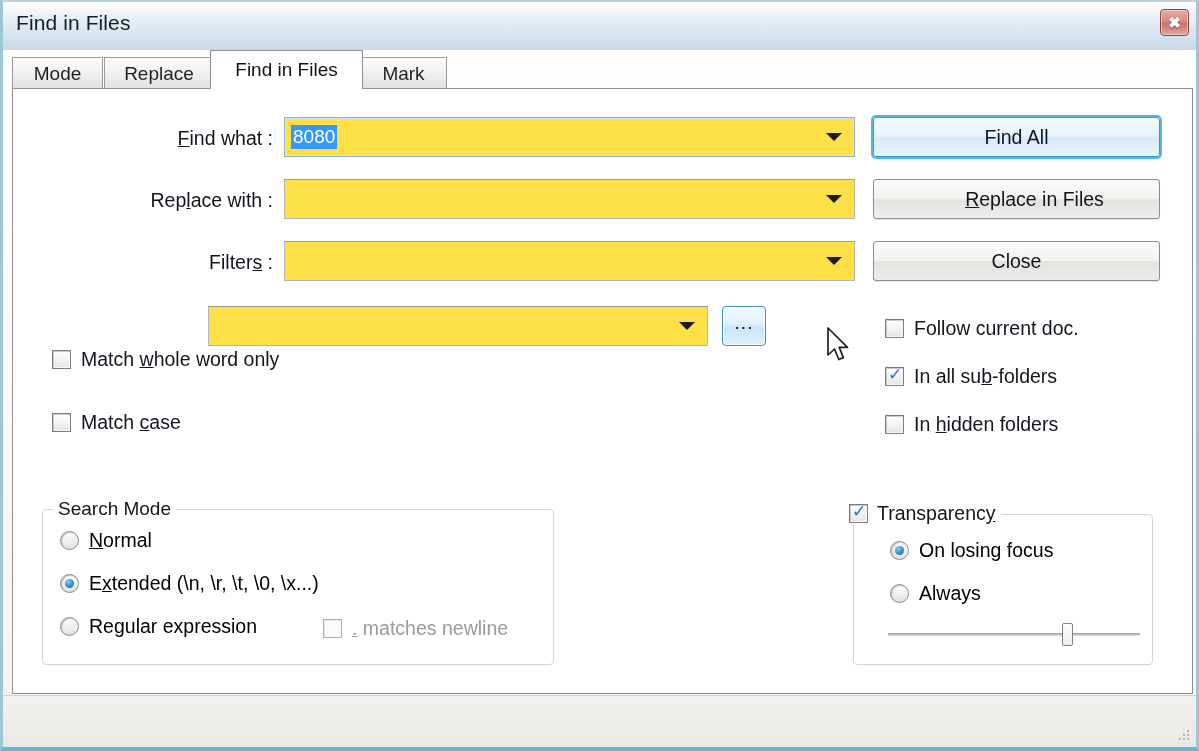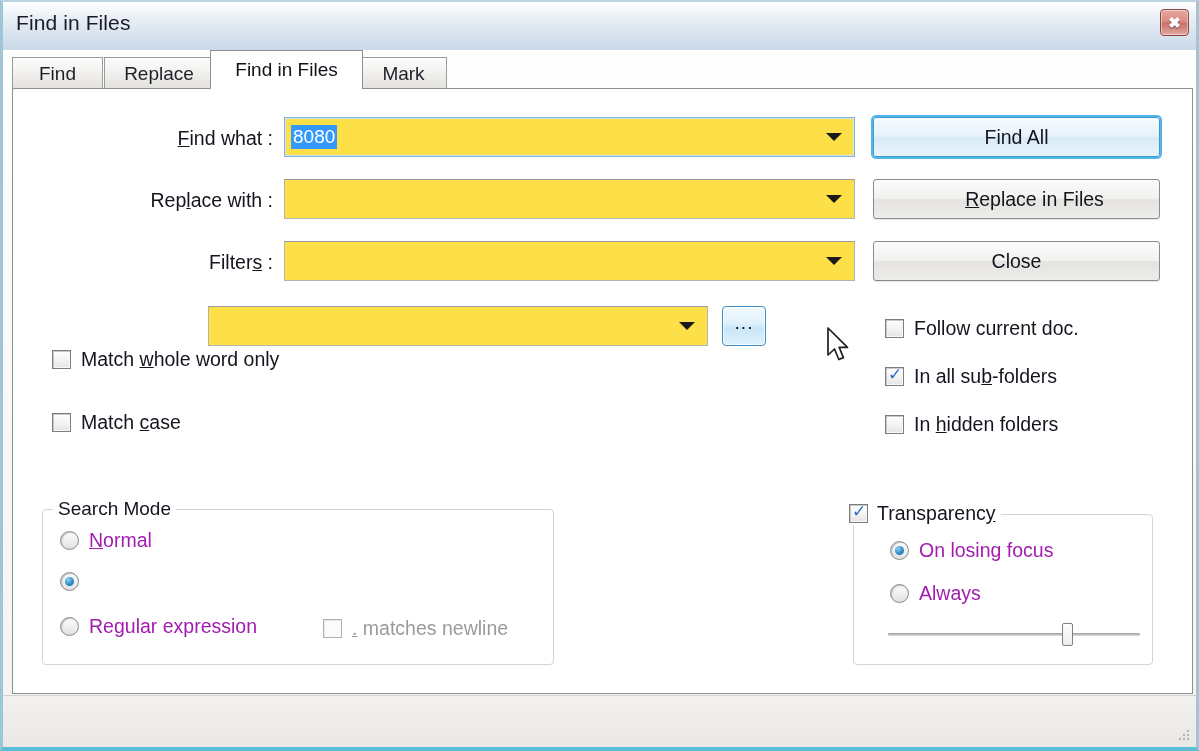--- a/index.html
+++ b/index.html
@@ -280,21 +280,21 @@
   .rbox .dot {
     position: absolute;
     left: 4px; top: 4px;
     width: 9px; height: 9px;
     border-radius: 50%;
     background: radial-gradient(circle at 35% 30%, #8fd0f0 0%, #2d8ecb 55%, #16649c 100%);
   }
   .radiorow .rlabel {
     margin-left: 10px;
     font-size: 19.5px;
-    color: #a21caf;
+    color: #000000;
   }
 
   
   .groupbox {
     position: absolute;
     box-sizing: border-box;
     border: 1px solid #d4d4d4;
     border-radius: 4px;
   }
   .group-title {
@@ -392,21 +392,21 @@
   <div id="window-inner">
 
     <div id="titlebar">
       <div id="title-text">Find in Files</div>
       <div id="close-btn">
         <div class="x-glyph">✖</div>
       </div>
     </div>
 
     <div id="tabstrip">
-      <div class="tab" style="left:0px; width:91px;">Find</div>
+      <div class="tab" style="left:0px; width:91px;">Mode</div>
       <div class="tab" style="left:92px; width:110px;">Replace</div>
       <div class="tab active" style="left:198px; width:153px;">Find in Files</div>
       <div class="tab" style="left:348px; width:87px;">Mark</div>
     </div>
 
     <div id="content">
 
       <div class="field-label" style="left:20px; top:38px; width:240px;"><span class="acc">F</span>ind what :</div>
       <div class="combo focused" style="left:271px; top:28px; width:571px; height:40px;">
         <span class="combo-text selected-text">8080</span>
@@ -468,20 +468,21 @@
 
         <div class="radiorow" style="left:17px; top:19px;">
           <span class="rbox"></span>
           <span class="rlabel"><span class="acc">N</span>ormal</span>
         </div>
 
         <div class="radiorow" style="left:17px; top:62px;">
           <span class="rbox">
               <span class="dot"></span>
             </span>
+          <span class="rlabel">E<span class="acc">x</span>tended (\n, \r, \t, \0, \x...)</span>
         </div>
 
         <div class="radiorow" style="left:17px; top:105px;">
           <span class="rbox"></span>
           <span class="rlabel">Re<span class="acc">g</span>ular expression</span>
         </div>
 
         <div class="checkrow" style="left:280px; top:107px;">
           <span class="cbox disabled"></span>
           <span class="clabel disabled"><span class="acc">.</span> matches newline</span>

